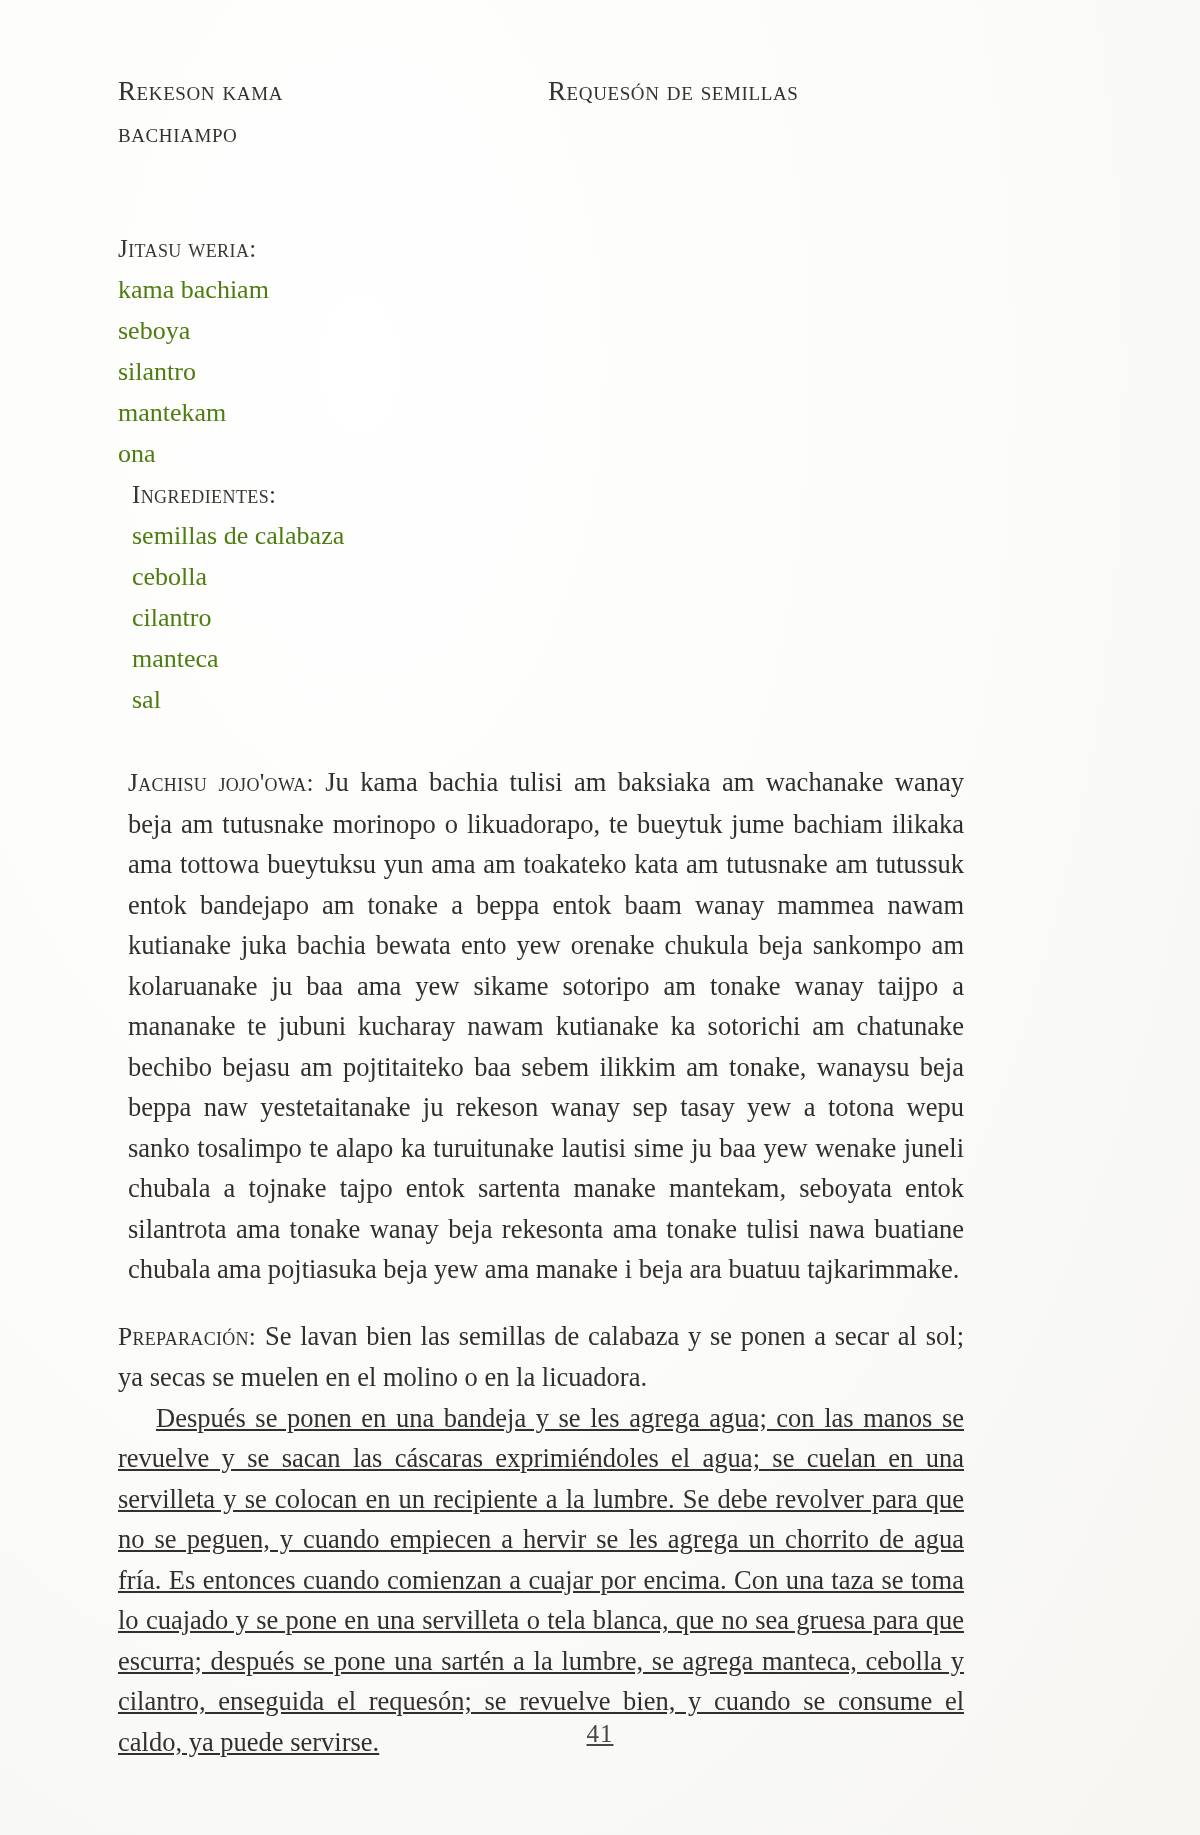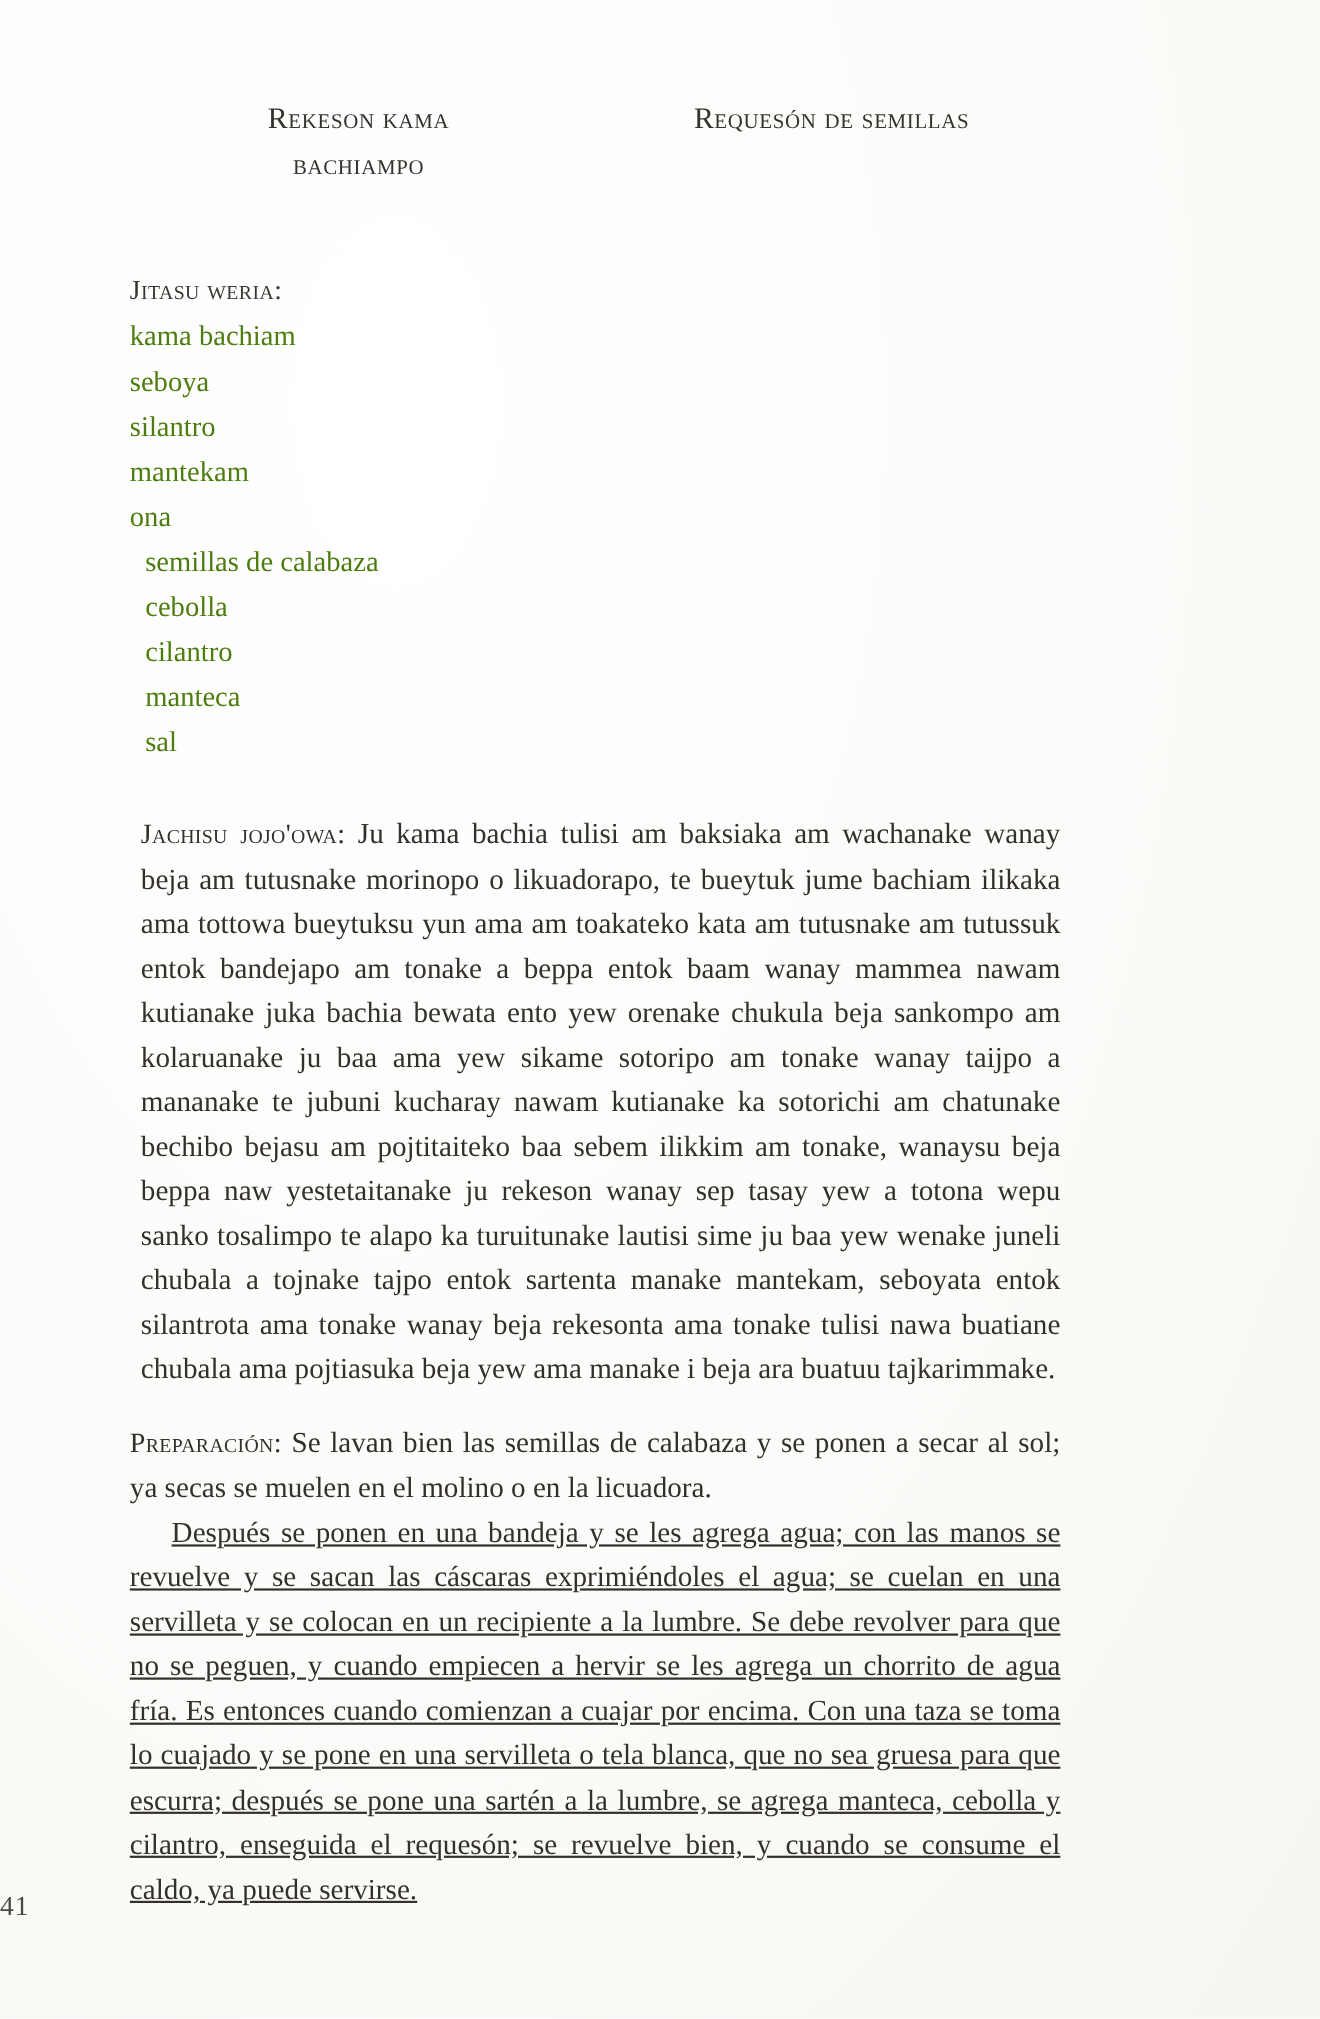--- a/index.html
+++ b/index.html
@@ -32,22 +32,21 @@
   .content {
     position: absolute;
     left: 118px;
     top: 70px;
     width: 846px;
   }
 
   
   .title-row {
     display: flex;
-    margin-top: 16px;
-    text-align: center;
+    margin-top: 0;
   }
   .title-col {
     width: 50%;
   }
   .title-col.right {
     padding-left: 14px;
   }
   .title-line {
     font-size: 27px;
     line-height: 42px;
@@ -108,23 +107,25 @@
     font-size: 25.5px;
     letter-spacing: 0.3px;
   }
 
   
   .folio {
     position: absolute;
     left: 0;
     top: 1720px;
     width: 1200px;
+    text-align: center;
     font-size: 25px;
     color: #4a4744;
     letter-spacing: 1px;
+    text-decoration: underline;
   }
 </style>
 </head>
 <body>
 
 <div class="page">
   <div class="paper-tint"></div>
 
   <div class="content">
 
@@ -141,20 +142,21 @@
     <div class="ingredients">
       <div class="ing-col left">
         <div class="ing-head">Jitasu weria:</div>
         <div class="ing-item">kama bachiam</div>
         <div class="ing-item">seboya</div>
         <div class="ing-item">silantro</div>
         <div class="ing-item">mantekam</div>
         <div class="ing-item">ona</div>
       </div>
       <div class="ing-col right">
+        <div class="ing-head">Ingredientes:</div>
         <div class="ing-item">semillas de calabaza</div>
         <div class="ing-item">cebolla</div>
         <div class="ing-item">cilantro</div>
         <div class="ing-item">manteca</div>
         <div class="ing-item">sal</div>
       </div>
     </div>
 
     <p class="para yaqui"><span class="run-head">Jachisu jojo'owa:</span><span> Ju kama bachia tulisi am baksiaka am wachanake wanay beja am tutusnake morinopo o likuadorapo, te bueytuk jume bachiam ilikaka ama tottowa bueytuksu yun ama am toakateko kata am tutusnake am tutussuk entok bandejapo am tonake a beppa entok baam wanay mammea nawam kutianake juka bachia bewata ento yew orenake chukula beja sankompo am kolaruanake ju baa ama yew sikame sotoripo am tonake wanay taijpo a mananake te jubuni kucharay nawam kutianake ka sotorichi am chatunake bechibo bejasu am pojtitaiteko baa sebem ilikkim am tonake, wanaysu beja beppa naw yestetaitanake ju rekeson wanay sep tasay yew a totona wepu sanko tosalimpo te alapo ka turuitunake lautisi sime ju baa yew wenake juneli chubala a tojnake tajpo entok sartenta manake mantekam, seboyata entok silantrota ama tonake wanay beja rekesonta ama tonake tulisi nawa buatiane chubala ama pojtiasuka beja yew ama manake i beja ara buatuu tajkarimmake.</span></p>
 

